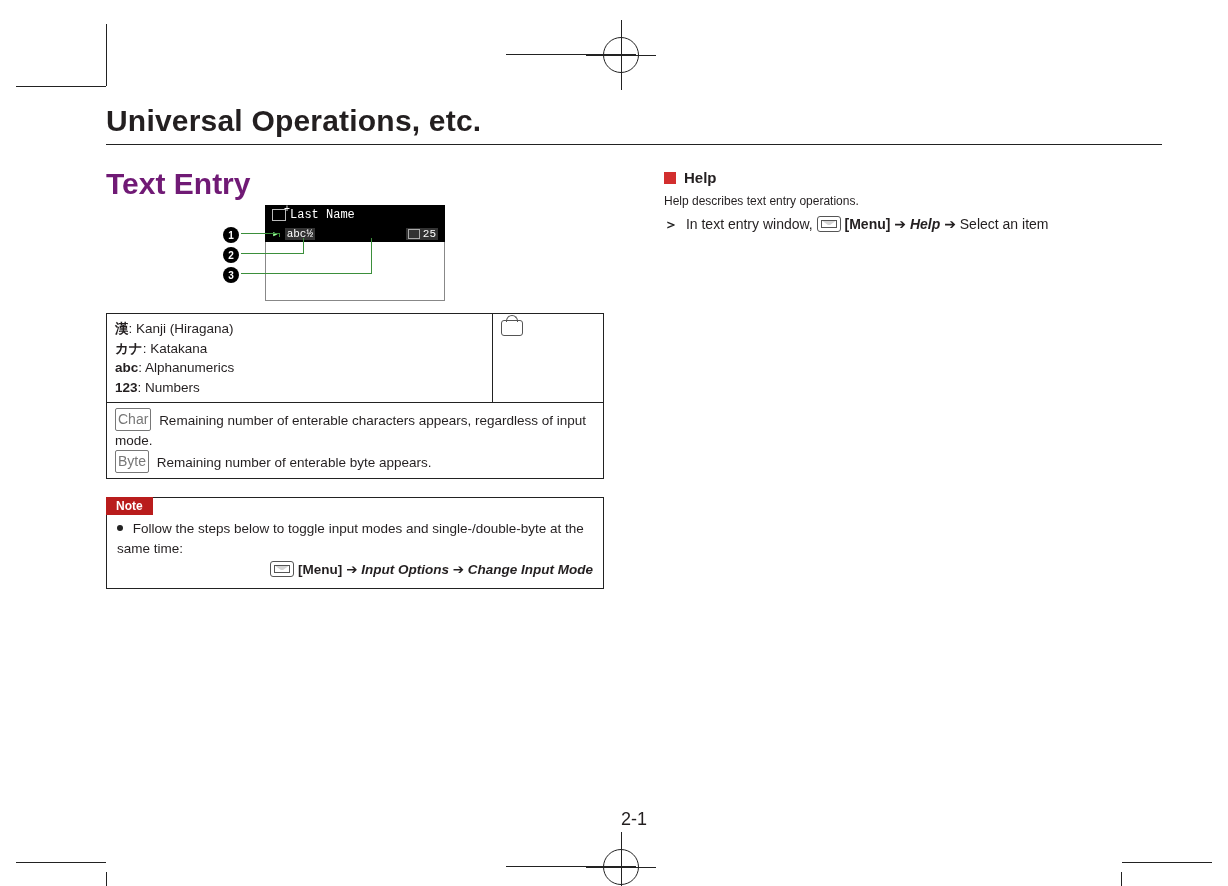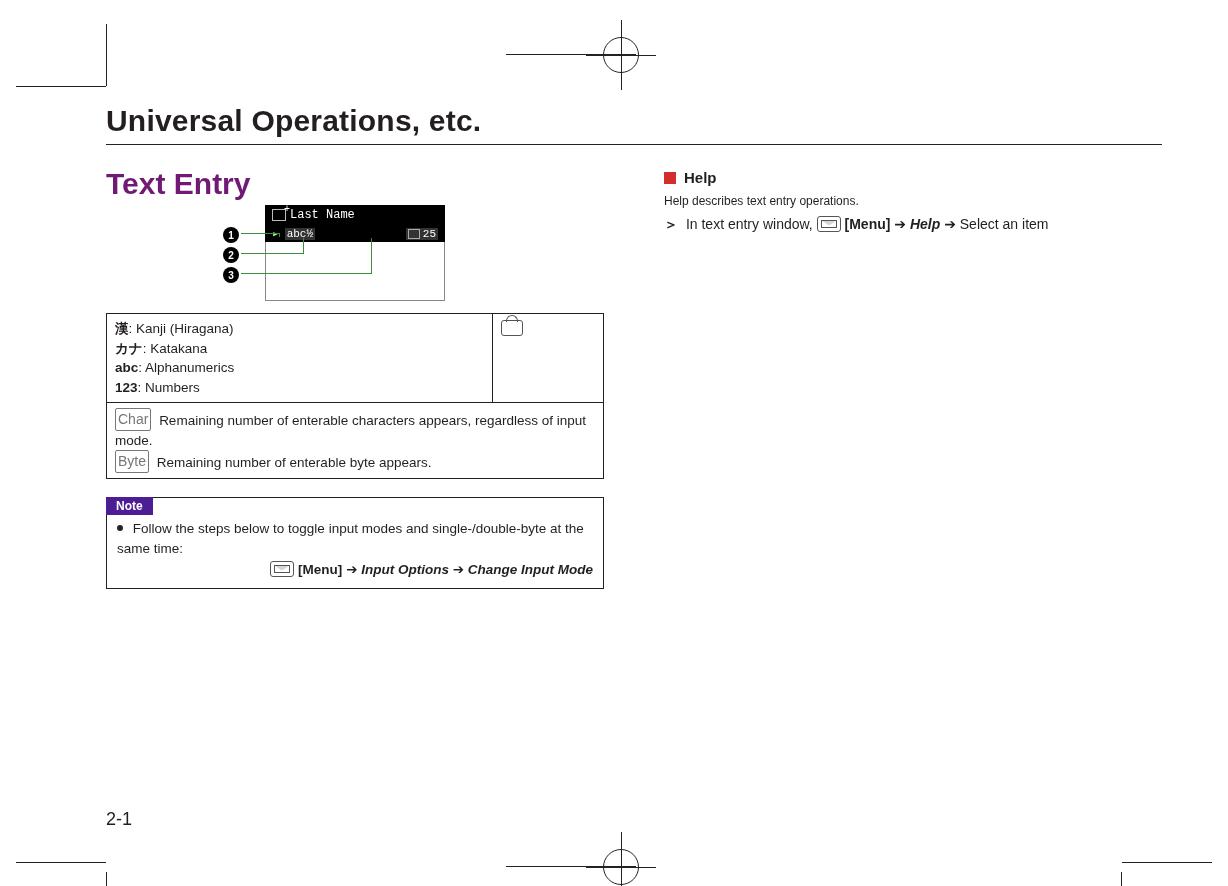--- a/index.html
+++ b/index.html
@@ -47,30 +47,30 @@
   .inline-num{display:inline-flex;width:14px;height:14px;border-radius:50%;background:#000;color:#fff;font-size:9px;font-weight:700;align-items:center;justify-content:center;margin-right:4px;vertical-align:-2px;}
   .mini-rect-icon{display:inline-block;border:1px solid #777;border-radius:2px;padding:0 2px;font-size:14px;color:#777;margin-right:4px;vertical-align:1px;}
   .tv-icon{display:inline-block;width:20px;height:14px;border:1px solid #555;border-radius:3px;position:relative;vertical-align:-3px;}
   .tv-icon::after{content:"";position:absolute;width:10px;height:6px;border:1px solid #555;border-bottom:0;border-radius:6px 6px 0 0;top:-6px;left:4px;}
   .mail-icon{display:inline-block;width:22px;height:14px;border:1px solid #555;border-radius:3px;position:relative;vertical-align:-3px;}
   .mail-icon::before{content:"";position:absolute;left:3px;right:3px;top:3px;bottom:3px;border:1px solid #555;}
   .mail-icon::after{content:"";position:absolute;left:3px;right:3px;top:3px;height:0;border-left:7px solid transparent;border-right:7px solid transparent;border-top:5px solid #555;opacity:.25;}
 
   
   .note-box{border:1px solid #222;margin-top:18px;font-size:13.5px;}
-  .note-tab{display:inline-block;background:#4c1d95;color:#fff;font-weight:700;font-size:12px;padding:2px 10px;margin:-1px 0 0 -1px;}
+  .note-tab{display:inline-block;background:#b91c1c;color:#fff;font-weight:700;font-size:12px;padding:2px 10px;margin:-1px 0 0 -1px;}
   .note-body{padding:4px 10px 8px 10px;line-height:1.45;}
   .note-body .dot{display:inline-block;width:6px;height:6px;background:#222;border-radius:50%;margin-right:6px;vertical-align:2px;}
   .arrow{font-family:Arial,sans-serif;}
 
   .help-desc{font-size:12px;margin:2px 0 6px 0;}
   .help-step{font-size:14px;line-height:1.5;}
   .chev{font-weight:700;color:#222;margin-right:4px;}
 
-  .page-num{position:absolute;left:0;right:0;bottom:10px;font-size:18px;}
+  .page-num{position:absolute;left:0;right:0;bottom:10px;text-align:center;font-size:18px;}
 </style>
 </head>
 <body>
 
 <div class="page">
 
   <div class="reg-h" style="left:10px;top:72px;width:90px;"></div>
   <div class="reg-v" style="left:100px;top:10px;height:62px;"></div>
   <div class="reg-h" style="left:500px;top:40px;width:130px;"></div>
   <div class="reg-circle" style="left:597px;top:23px;">

